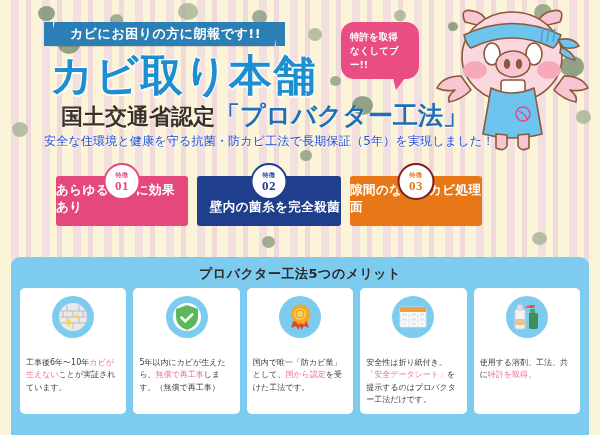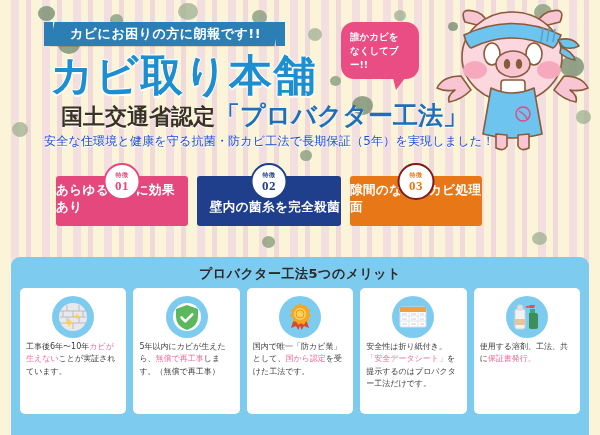--- a/index.html
+++ b/index.html
@@ -146,21 +146,21 @@
     display: flex; flex-direction: column; align-items: center;
     padding-top: 8px;
   }
   .icon-circle {
     width: 42px; height: 42px; border-radius: 50%;
     background: #7ecbf0;
     display: flex; align-items: center; justify-content: center;
     flex: none;
   }
   .card-text {
-    margin-top: 3px; padding: 0 6px;
+    margin-top: 19px; padding: 0 6px;
     font-size: 8px; line-height: 1.55; color: #3a3a3a;
     text-align: left; width: 100%;
   }
   .hl { color: #f06a9a; }
 </style>
 </head>
 <body>
 
 <div id="page">
 
@@ -188,21 +188,21 @@
     <span>カビにお困りの方に朗報です!!</span>
   </div>
 
   <div class="main-title">カビ取り本舗</div>
   <div class="sub-title">
     <span class="dark">国土交通省認定</span><span class="blue">「プロバクター工法」</span>
   </div>
   <div class="lead">安全な住環境と健康を守る抗菌・防カビ工法で長期保証（5年）を実現しました！</div>
 
   <div class="bubble">
-    <div>誰かカビを</div>
+    <div>特許を取得</div>
     <div>なくしてブー!!</div>
   </div>
 
   <svg class="pig" viewBox="0 0 175 155">
     <g stroke="#8a5a3b" stroke-width="1.6" stroke-linejoin="round">
 
       <path d="M36 74 Q18 74 12 86 Q20 90 30 88 Q22 94 24 100 Q36 98 46 88 Z" fill="#f7c6d2"></path>
       <path d="M139 74 Q157 74 163 86 Q155 90 145 88 Q153 94 151 100 Q139 98 129 88 Z" fill="#f7c6d2"></path>
 
       <path d="M40 20 Q33 4 52 10 Q62 14 64 26 Z" fill="#f7c6d2"></path>
@@ -328,18 +328,18 @@
           <svg width="30" height="30" viewBox="0 0 30 30">
             <rect x="3" y="7" width="10" height="20" rx="2" fill="#f2f2f2" stroke="#d4d4d4"></rect>
             <rect x="5.5" y="3" width="5" height="5" rx="1" fill="#e0e0e0" stroke="#d0d0d0"></rect>
             <rect x="3" y="17" width="10" height="6" fill="#e8c49a"></rect>
             <path d="M17 11h7a2 2 0 012 2v12a2 2 0 01-2 2h-5a2 2 0 01-2-2z" fill="#3e8e5a"></path>
             <path d="M18 7h5v4h-5z" fill="#4aa76a"></path>
             <path d="M17.5 3h5.5l-1 3h-4.5z" fill="#e8503a"></path>
             <path d="M14 4h4v1.6h-4z" fill="#e8503a"></path>
           </svg>
         </div>
-        <div class="card-text"><span>使用する溶剤、工法、共に</span><span class="hl">保証書発行。</span></div>
+        <div class="card-text"><span>使用する溶剤、工法、共に</span><span class="hl">特許を取得。</span></div>
       </div>
 
     </div>
   </div>
 </div>
 
 </body></html>

